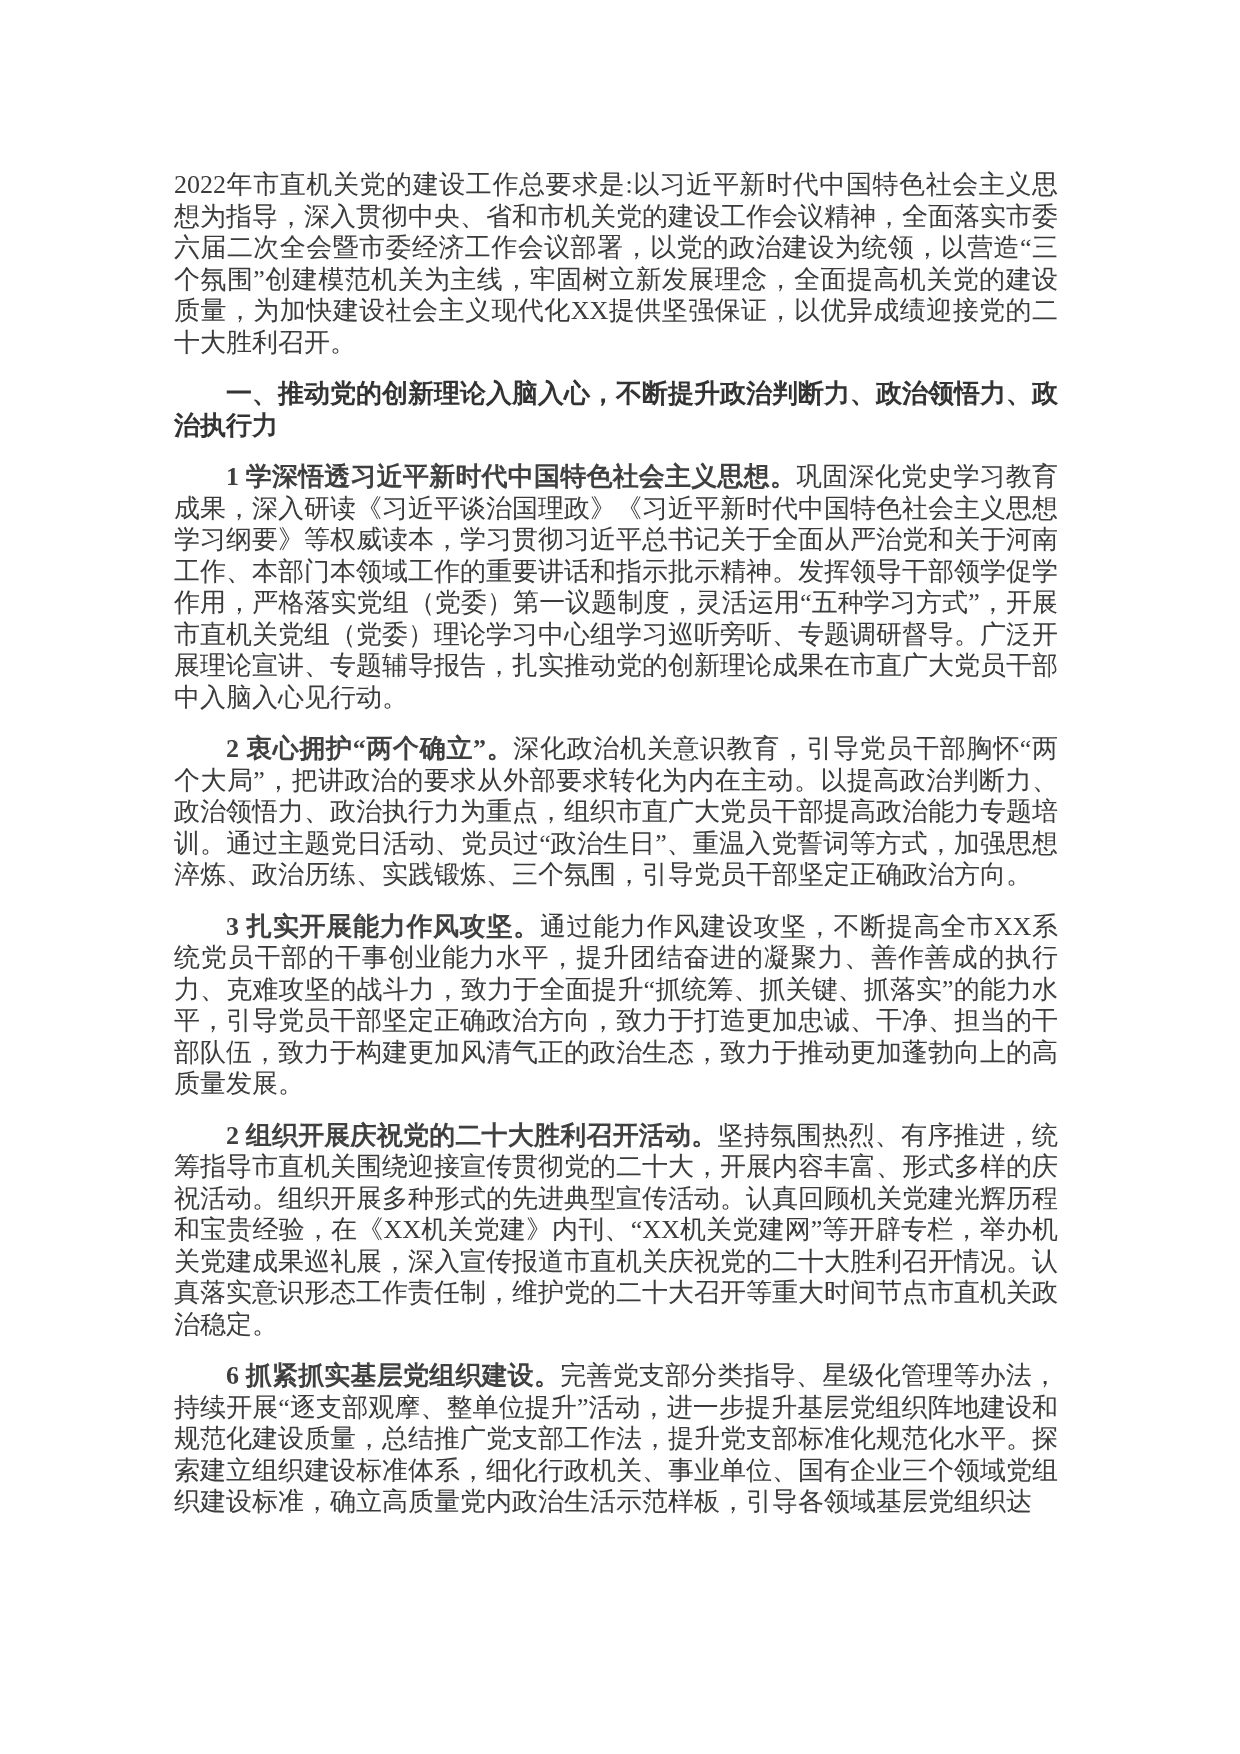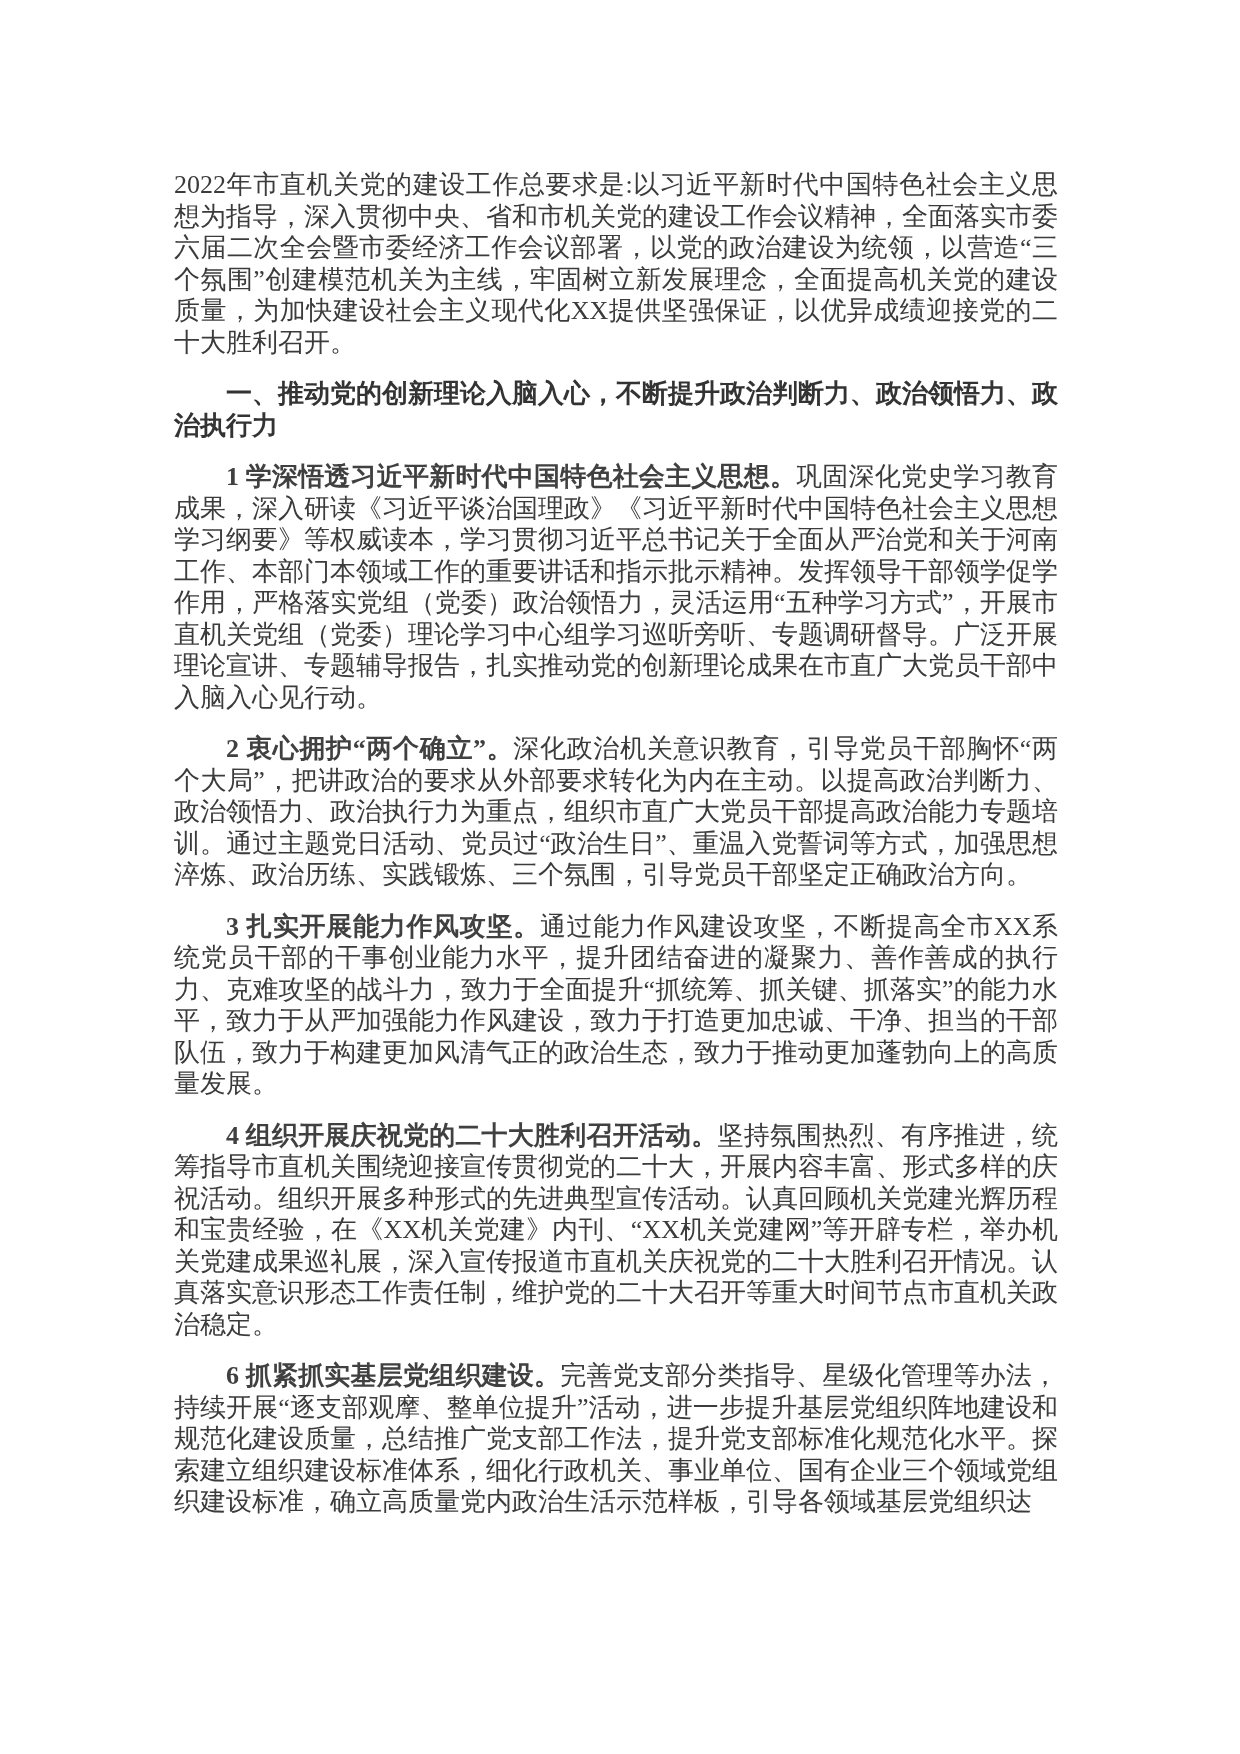--- a/index.html
+++ b/index.html
@@ -49,24 +49,24 @@
 </style>
 </head>
 <body>
 
 <div class="doc">
 
   <p class="para-intro">2022年市直机关党的建设工作总要求是:以习近平新时代中国特色社会主义思想为指导，深入贯彻中央、省和市机关党的建设工作会议精神，全面落实市委六届二次全会暨市委经济工作会议部署，以党的政治建设为统领，以营造“三个氛围”创建模范机关为主线，牢固树立新发展理念，全面提高机关党的建设质量，为加快建设社会主义现代化XX提供坚强保证，以优异成绩迎接党的二十大胜利召开。</p>
 
   <p class="heading">一、推动党的创新理论入脑入心，不断提升政治判断力、政治领悟力、政治执行力</p>
 
-  <p class="para-indent"><span class="lead">1 学深悟透习近平新时代中国特色社会主义思想。</span><span>巩固深化党史学习教育成果，深入研读《习近平谈治国理政》《习近平新时代中国特色社会主义思想学习纲要》等权威读本，学习贯彻习近平总书记关于全面从严治党和关于河南工作、本部门本领域工作的重要讲话和指示批示精神。发挥领导干部领学促学作用，严格落实党组（党委）政治领悟力，灵活运用“五种学习方式”，开展市直机关党组（党委）理论学习中心组学习巡听旁听、专题调研督导。广泛开展理论宣讲、专题辅导报告，扎实推动党的创新理论成果在市直广大党员干部中入脑入心见行动。</span></p>
+  <p class="para-indent"><span class="lead">1 学深悟透习近平新时代中国特色社会主义思想。</span><span>巩固深化党史学习教育成果，深入研读《习近平谈治国理政》《习近平新时代中国特色社会主义思想学习纲要》等权威读本，学习贯彻习近平总书记关于全面从严治党和关于河南工作、本部门本领域工作的重要讲话和指示批示精神。发挥领导干部领学促学作用，严格落实党组（党委）第一议题制度，灵活运用“五种学习方式”，开展市直机关党组（党委）理论学习中心组学习巡听旁听、专题调研督导。广泛开展理论宣讲、专题辅导报告，扎实推动党的创新理论成果在市直广大党员干部中入脑入心见行动。</span></p>
 
   <p class="para-indent"><span class="lead">2 衷心拥护“两个确立”。</span><span>深化政治机关意识教育，引导党员干部胸怀“两个大局”，把讲政治的要求从外部要求转化为内在主动。以提高政治判断力、政治领悟力、政治执行力为重点，组织市直广大党员干部提高政治能力专题培训。通过主题党日活动、党员过“政治生日”、重温入党誓词等方式，加强思想淬炼、政治历练、实践锻炼、三个氛围，引导党员干部坚定正确政治方向。</span></p>
 
-  <p class="para-indent"><span class="lead">3 扎实开展能力作风攻坚。</span><span>通过能力作风建设攻坚，不断提高全市XX系统党员干部的干事创业能力水平，提升团结奋进的凝聚力、善作善成的执行力、克难攻坚的战斗力，致力于全面提升“抓统筹、抓关键、抓落实”的能力水平，致力于从严加强能力作风建设，致力于打造更加忠诚、干净、担当的干部队伍，致力于构建更加风清气正的政治生态，致力于推动更加蓬勃向上的高质量发展。</span></p>
+  <p class="para-indent"><span class="lead">3 扎实开展能力作风攻坚。</span><span>通过能力作风建设攻坚，不断提高全市XX系统党员干部的干事创业能力水平，提升团结奋进的凝聚力、善作善成的执行力、克难攻坚的战斗力，致力于全面提升“抓统筹、抓关键、抓落实”的能力水平，引导党员干部坚定正确政治方向，致力于打造更加忠诚、干净、担当的干部队伍，致力于构建更加风清气正的政治生态，致力于推动更加蓬勃向上的高质量发展。</span></p>
 
-  <p class="para-indent"><span class="lead">4 组织开展庆祝党的二十大胜利召开活动。</span><span>坚持氛围热烈、有序推进，统筹指导市直机关围绕迎接宣传贯彻党的二十大，开展内容丰富、形式多样的庆祝活动。组织开展多种形式的先进典型宣传活动。认真回顾机关党建光辉历程和宝贵经验，在《XX机关党建》内刊、“XX机关党建网”等开辟专栏，举办机关党建成果巡礼展，深入宣传报道市直机关庆祝党的二十大胜利召开情况。认真落实意识形态工作责任制，维护党的二十大召开等重大时间节点市直机关政治稳定。</span></p>
+  <p class="para-indent"><span class="lead">2 组织开展庆祝党的二十大胜利召开活动。</span><span>坚持氛围热烈、有序推进，统筹指导市直机关围绕迎接宣传贯彻党的二十大，开展内容丰富、形式多样的庆祝活动。组织开展多种形式的先进典型宣传活动。认真回顾机关党建光辉历程和宝贵经验，在《XX机关党建》内刊、“XX机关党建网”等开辟专栏，举办机关党建成果巡礼展，深入宣传报道市直机关庆祝党的二十大胜利召开情况。认真落实意识形态工作责任制，维护党的二十大召开等重大时间节点市直机关政治稳定。</span></p>
 
 
   <p class="para-indent"><span class="lead">6 抓紧抓实基层党组织建设。</span><span>完善党支部分类指导、星级化管理等办法，持续开展“逐支部观摩、整单位提升”活动，进一步提升基层党组织阵地建设和规范化建设质量，总结推广党支部工作法，提升党支部标准化规范化水平。探索建立组织建设标准体系，细化行政机关、事业单位、国有企业三个领域党组织建设标准，确立高质量党内政治生活示范样板，引导各领域基层党组织达</span></p>
 
 </div>
 
 </body></html>

